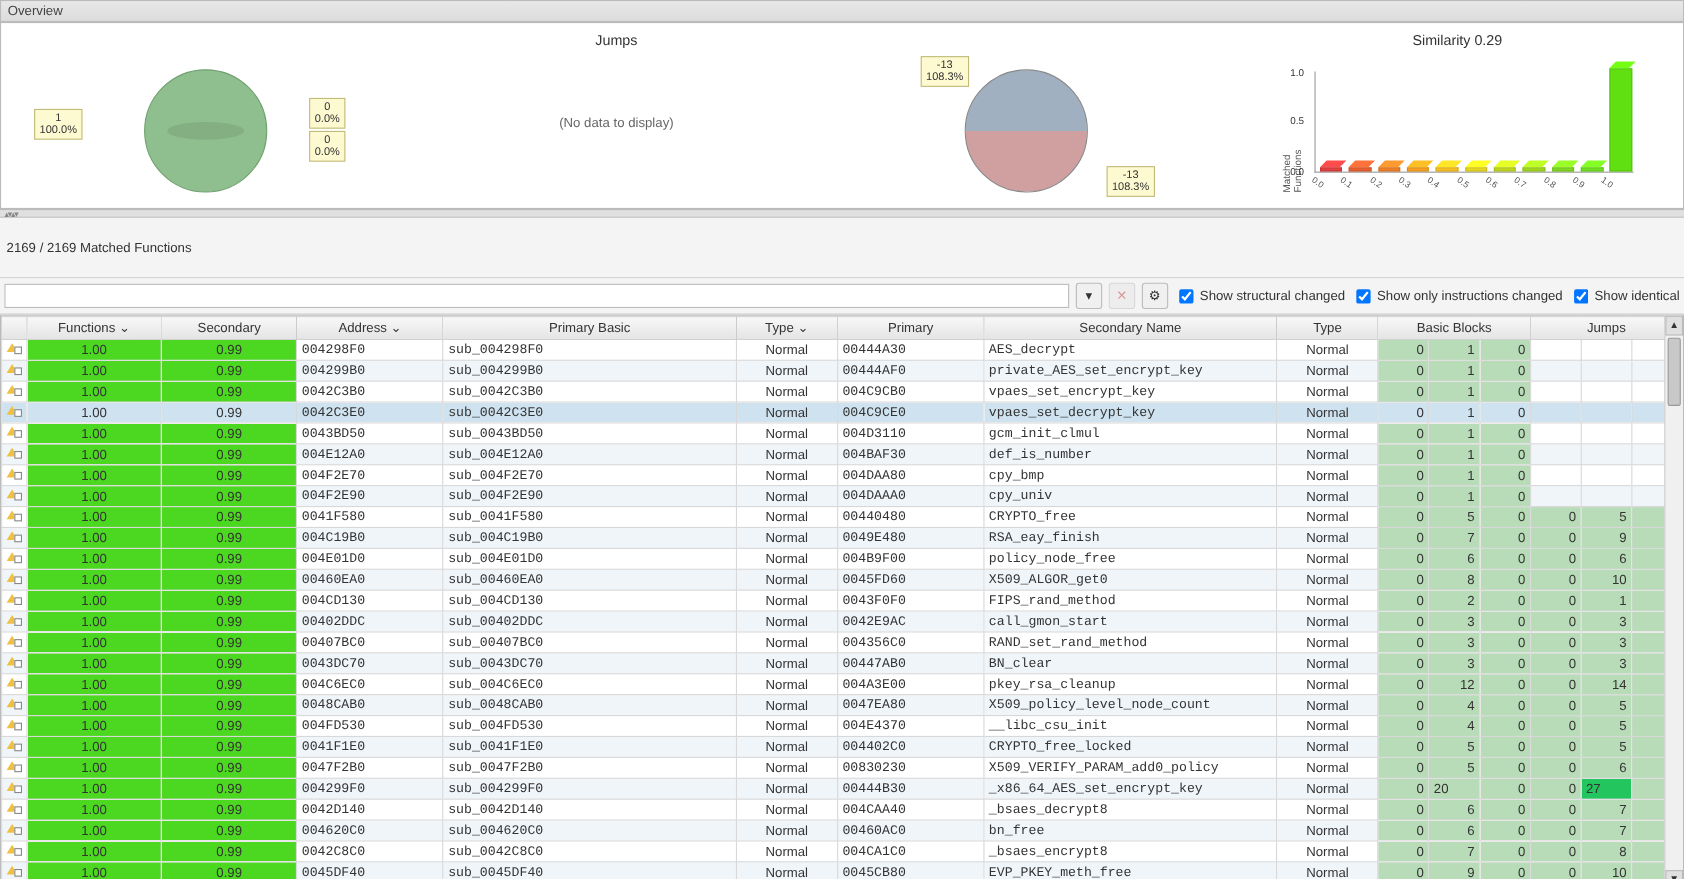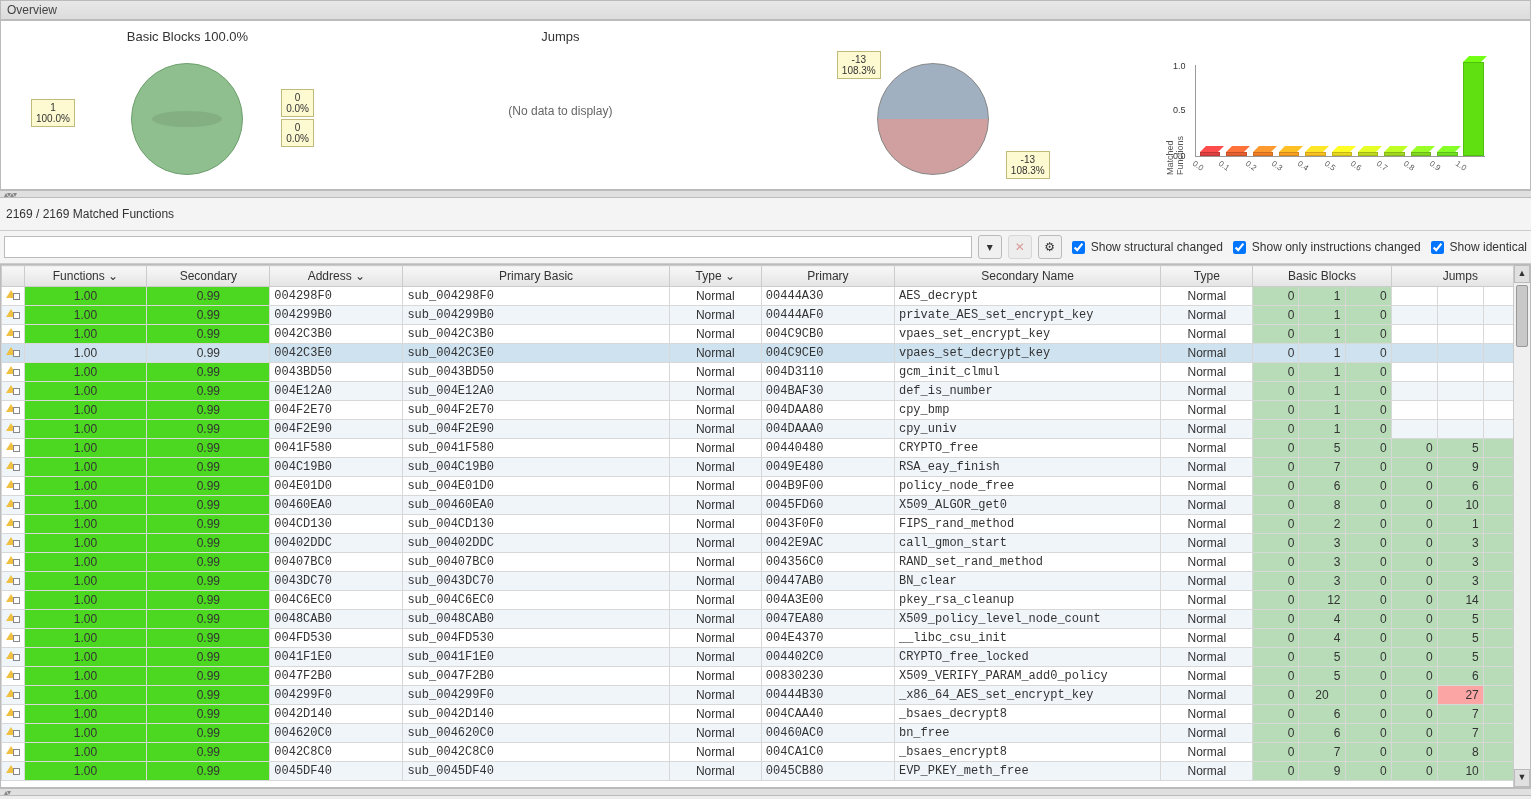--- a/index.html
+++ b/index.html
@@ -61,21 +61,21 @@
     height: 6px;
     background: #e0e0e0;
     border-top: 1px solid #bbb;
     border-bottom: 1px solid #bbb;
     display: flex;
     align-items: center;
     padding-left: 4px;
   }
   .divider .dots { font-size: 8px; color: #888; letter-spacing: -1px; }
   .status-line {
-    padding: 9px 6px;
+    padding: 20px 6px;
     font-size: 12px;
     background: #f4f4f4;
     border-bottom: 1px solid #ccc;
   }
   .toolbar {
     display: flex;
     align-items: center;
     padding: 4px;
     gap: 6px;
     background: #f4f4f4;
@@ -167,41 +167,41 @@
   }
 </style>
 </head>
 <body>
 
 <div class="panel-title">Overview</div>
 
 <div class="overview">
 
   <div class="ov-cell">
-    <div class="ov-title">Basic Blocks 100.0%</div>
     <div class="pie" style="background:#8fbf8f; border:1px solid #6fa06f; margin-top:28px;">
       <div style="position:absolute; left:20px; top:47px; width:70px; height:16px; background:rgba(120,160,120,0.5); border-radius:50%;"></div>
     </div>
     <div class="callout" style="left:30px; top:78px;">1<br>100.0%</div>
     <div class="callout" style="right:60px; top:68px;">0<br>0.0%</div>
     <div class="callout" style="right:60px; top:98px;">0<br>0.0%</div>
   </div>
 
   <div class="ov-cell">
     <div class="ov-title">Jumps</div>
     <div style="color:#666;font-size:12px;margin-top:12px;">(No data to display)</div>
   </div>
 
   <div class="ov-cell">
     <div class="pie" style="background:linear-gradient(#a0b0c0 50%, #d0a0a0 50%); border:1px solid #888; margin-top:28px;"></div>
     <div class="callout" style="left:90px; top:30px;">-13<br>108.3%</div>
     <div class="callout" style="right:70px; bottom:10px;">-13<br>108.3%</div>
   </div>
 
   <div class="ov-cell" style="flex:1.1;">
+    <div class="ov-title">Similarity 0.29</div>
     <div style="position:relative; width:320px; height:110px; margin-top:30px;">
       <span class="yaxis-label">Matched Functions</span>
       <div id="barchart" style="position:absolute; left:30px; right:0; top:0; bottom:18px; border-left:1px solid #999; border-bottom:1px solid #999;">
           <div class="bar3d" style="left: 3.95455px; width: 18.4545px;">
             <div class="top" style="background:#e04040;"></div>
             <div class="front" style="height:2px;background:#e04040;border:1px solid rgba(0,0,0,0.15);"></div>
           </div>
           <div class="bar3d" style="left: 30.3182px; width: 18.4545px;">
             <div class="top" style="background:#e86030;"></div>
             <div class="front" style="height:2px;background:#e86030;border:1px solid rgba(0,0,0,0.15);"></div>
@@ -688,24 +688,24 @@
           <td style="padding: 0px 2px;"><span class="row-icon"></span></td>
           <td style="text-align: center; background: rgb(76, 216, 32);">1.00</td>
           <td style="text-align: center; background: rgb(76, 216, 32);">0.99</td>
           <td class="mono">004299F0</td>
           <td class="mono">sub_004299F0</td>
           <td style="text-align: center;">Normal</td>
           <td class="mono">00444B30</td>
           <td class="mono">_x86_64_AES_set_encrypt_key</td>
           <td style="text-align: center;">Normal</td>
           <td style="text-align: right; background: rgb(184, 220, 184);">0</td>
-          <td style="text-align: center; background: rgb(184, 220, 184);">20</td>
-          <td style="text-align: right; background: rgb(184, 220, 184);">0</td>
-          <td style="text-align: right; background: rgb(184, 220, 184);">0</td>
-          <td style="text-align: right; background: #fca5a5;">27</td>
+          <td style="text-align: left; background: rgb(184, 220, 184);">20</td>
+          <td style="text-align: right; background: rgb(184, 220, 184);">0</td>
+          <td style="text-align: right; background: rgb(184, 220, 184);">0</td>
+          <td style="text-align: left; background: #22c55e;">27</td>
           <td style="text-align: right; background: rgb(184, 220, 184);">0</td>
         </tr>
         <tr>
           <td style="padding: 0px 2px;"><span class="row-icon"></span></td>
           <td style="text-align: center; background: rgb(76, 216, 32);">1.00</td>
           <td style="text-align: center; background: rgb(76, 216, 32);">0.99</td>
           <td class="mono">0042D140</td>
           <td class="mono">sub_0042D140</td>
           <td style="text-align: center;">Normal</td>
           <td class="mono">004CAA40</td>

